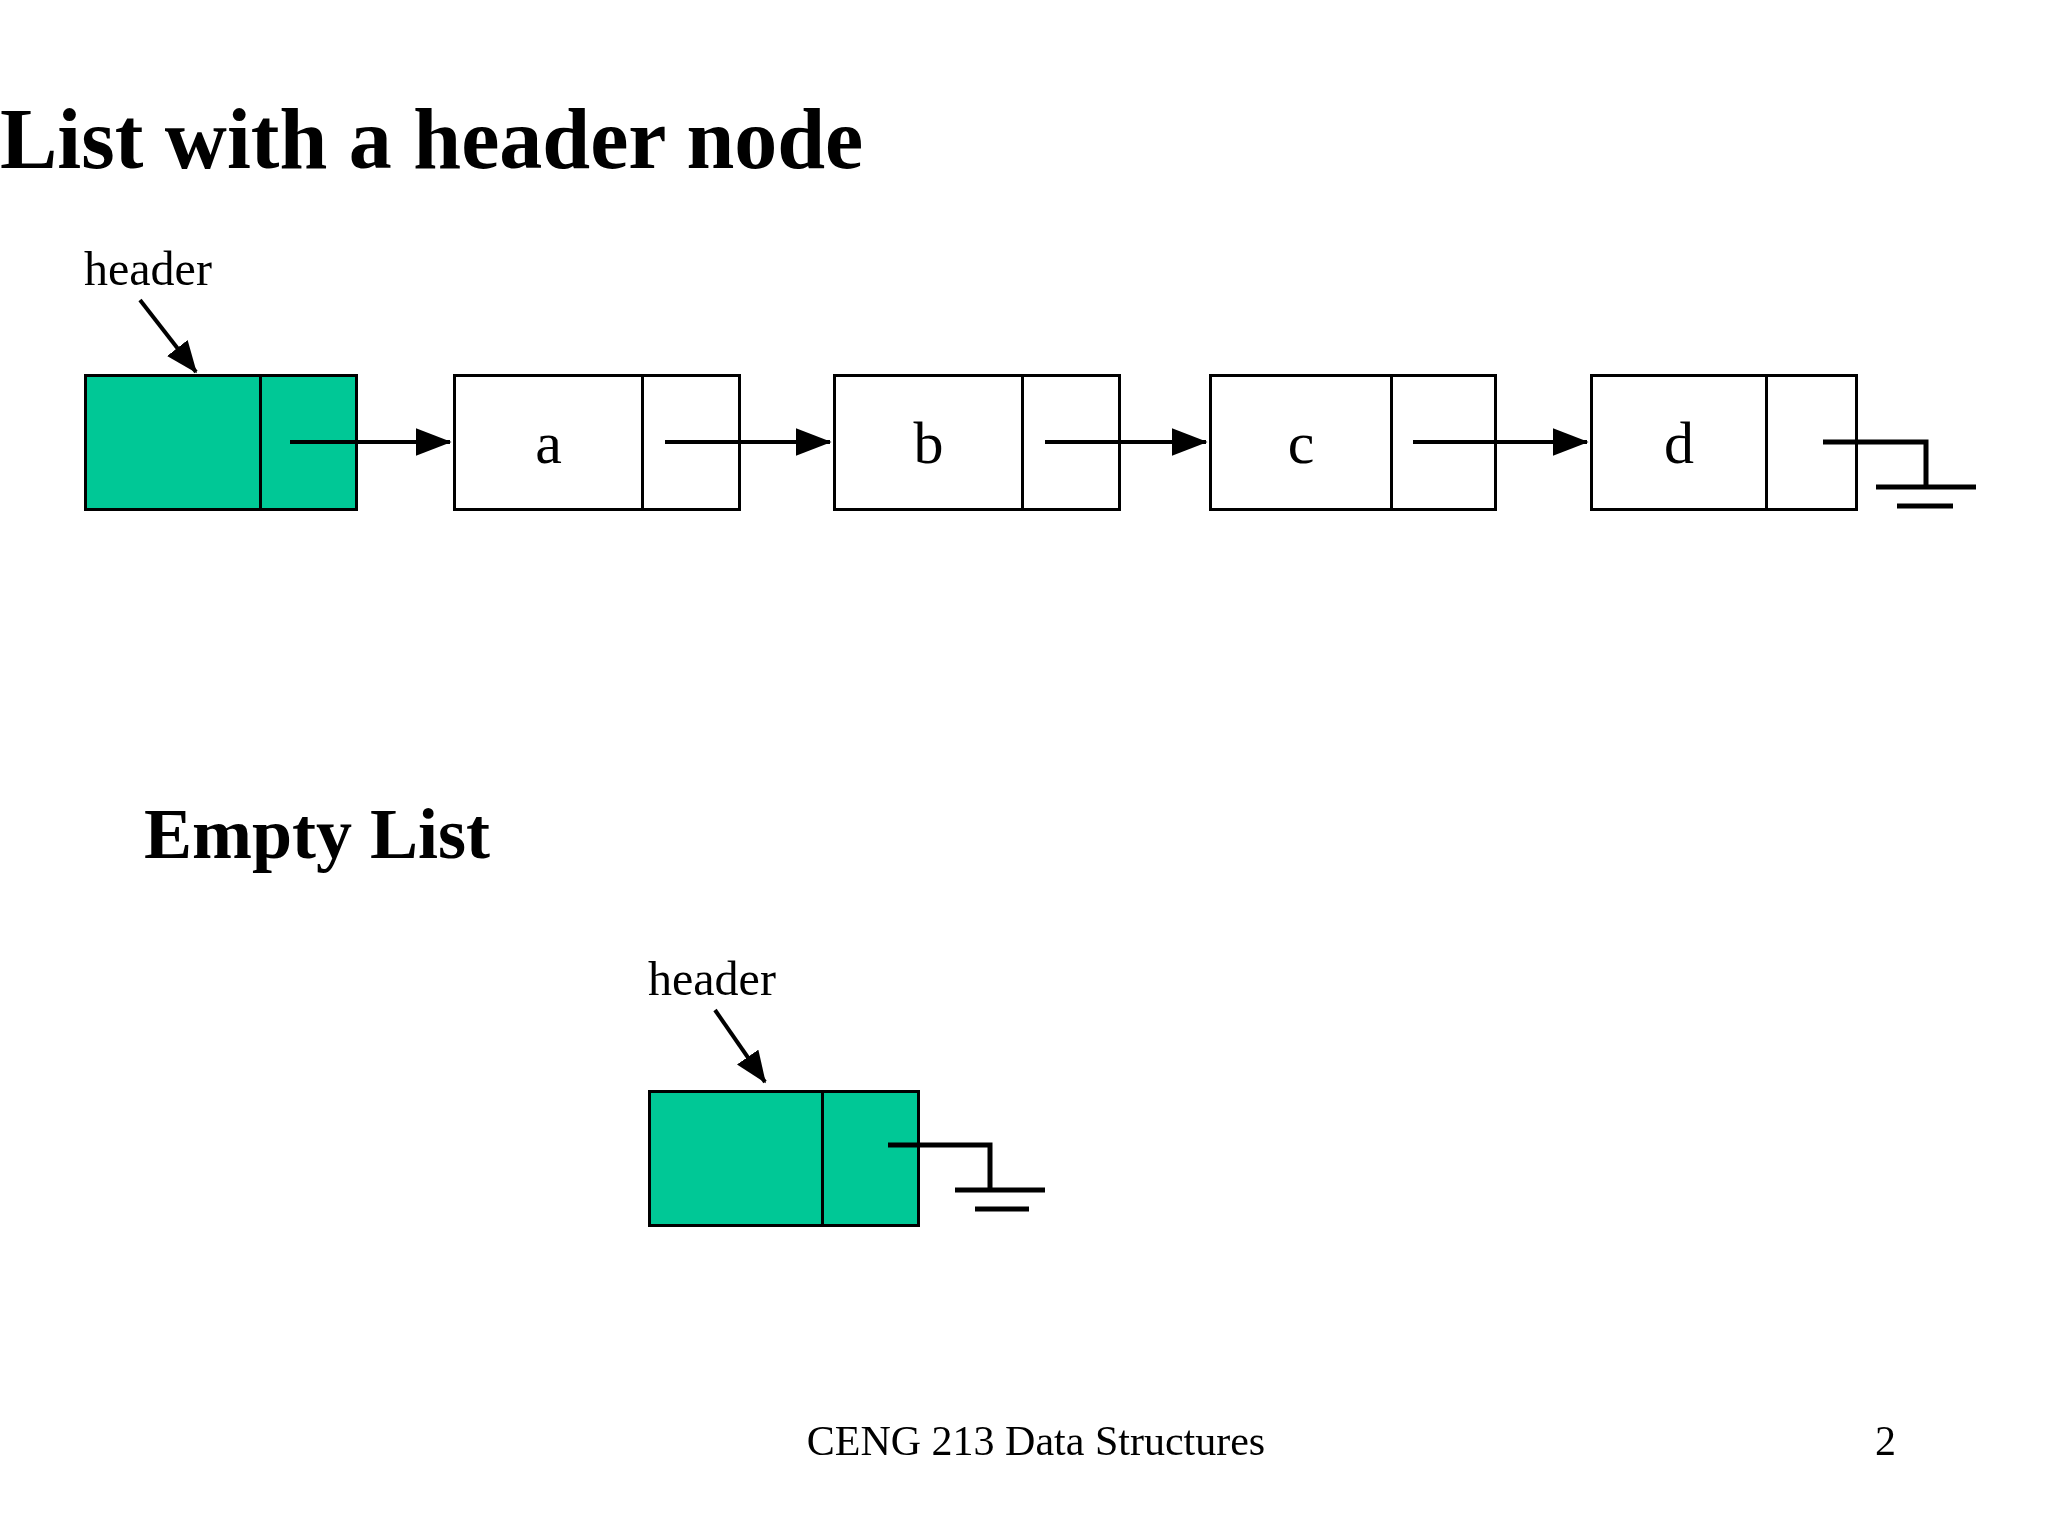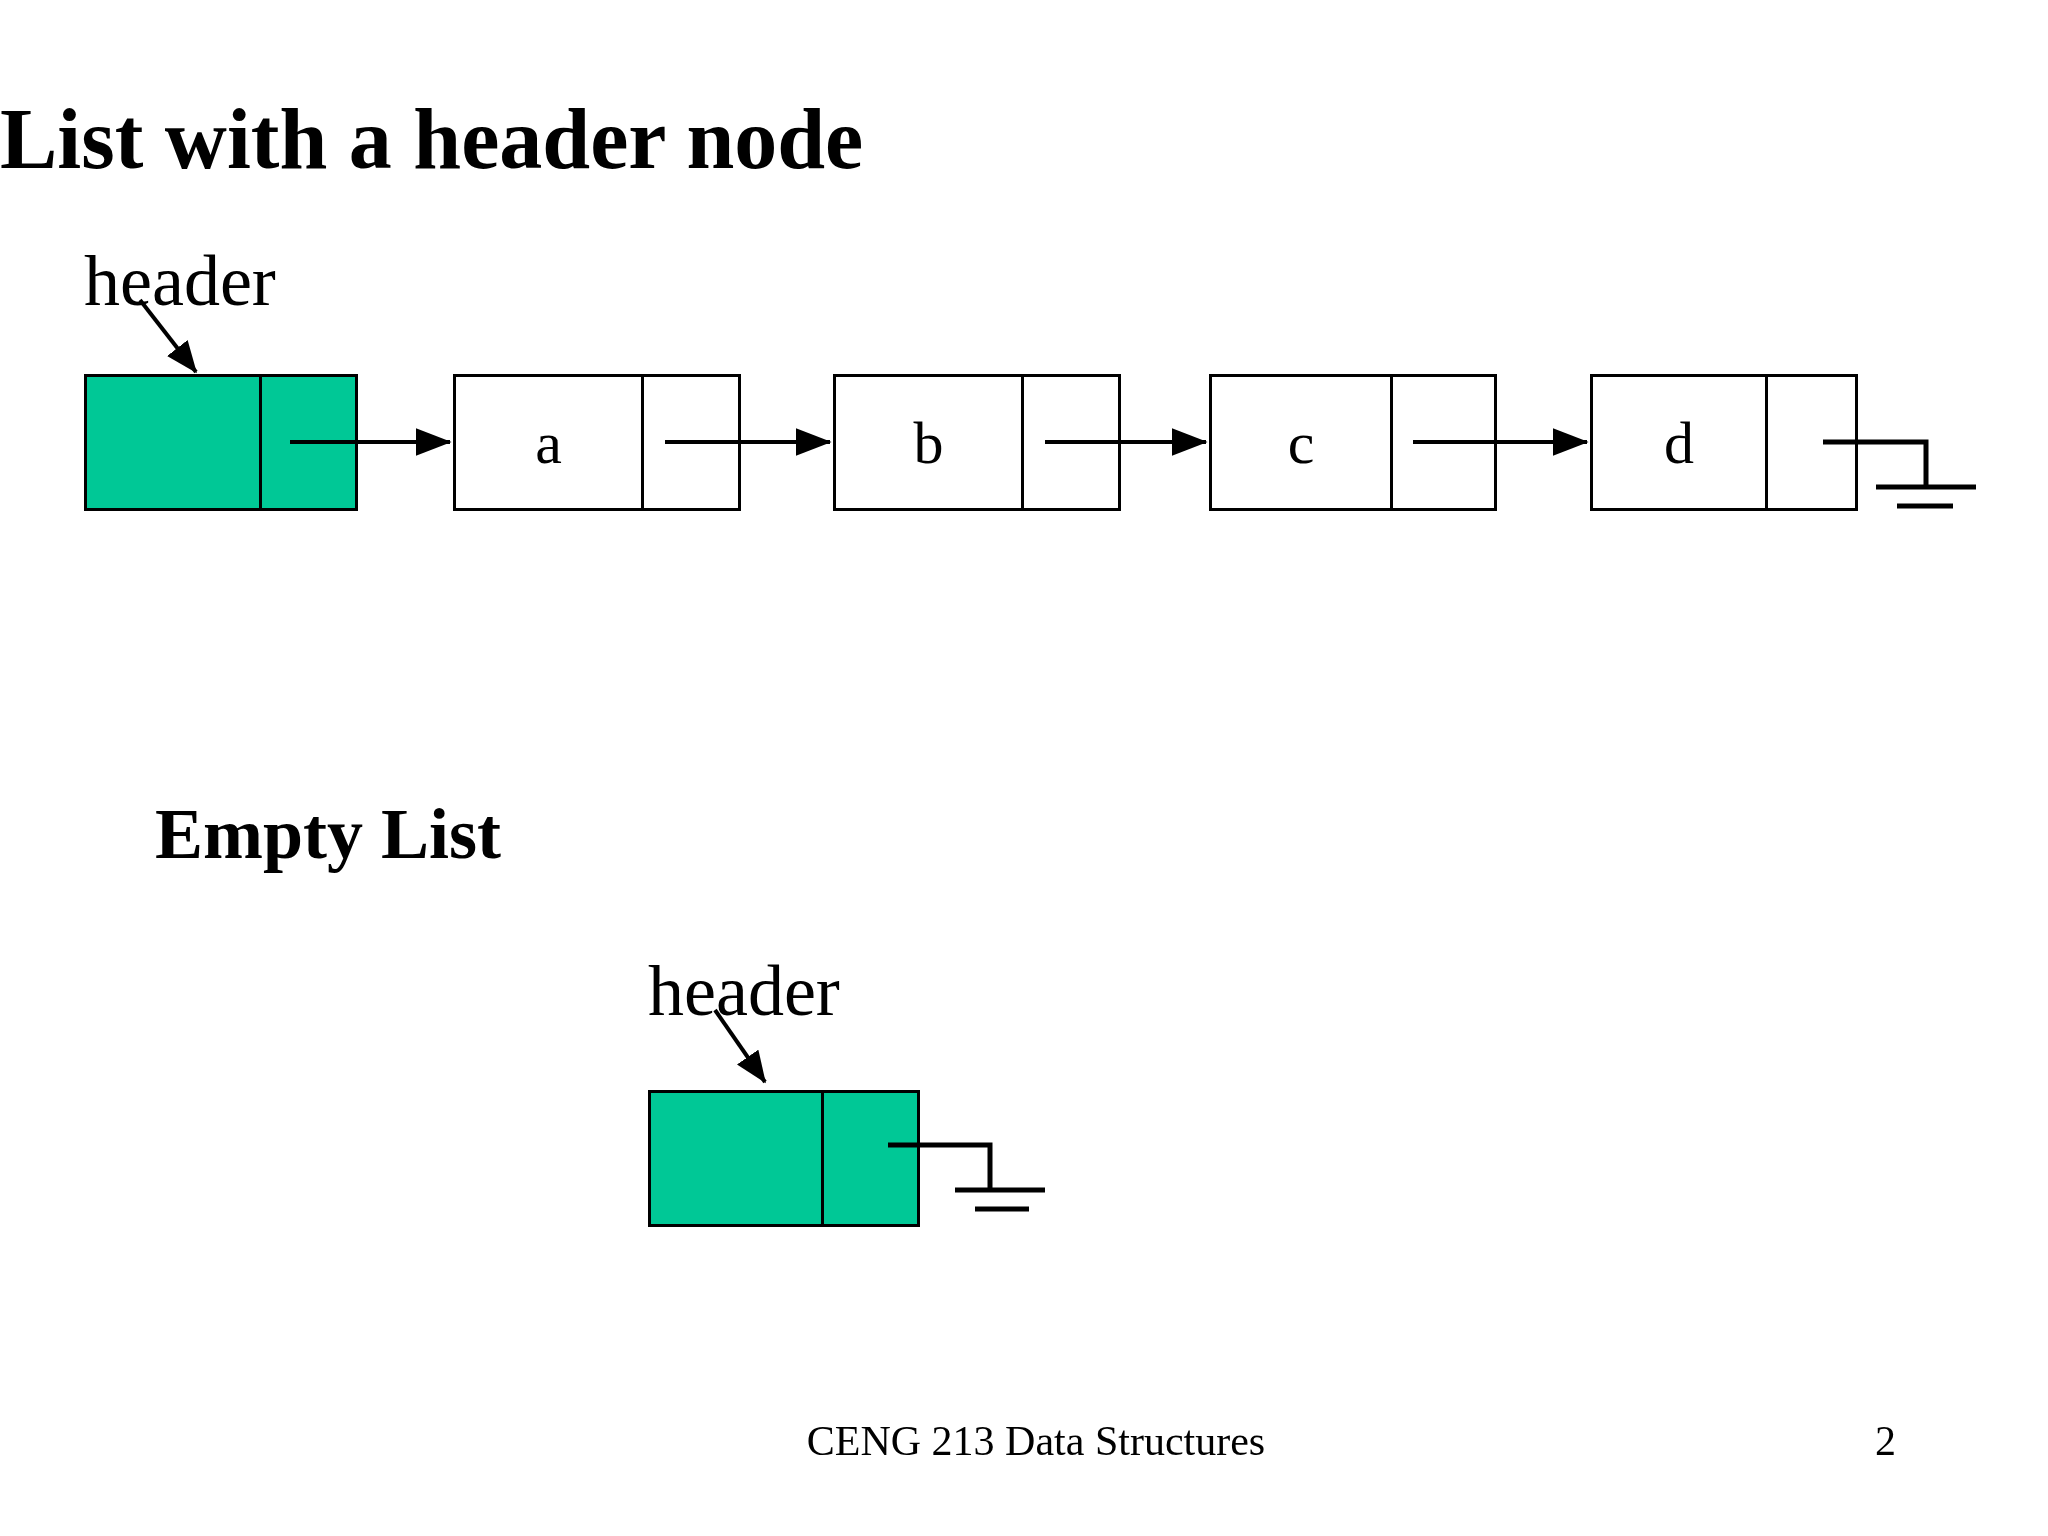--- a/index.html
+++ b/index.html
@@ -22,30 +22,30 @@
     top: 96px;
     width: 2048px;
     font-size: 86px;
     font-weight: bold;
     letter-spacing: 0px;
     line-height: 1;
     white-space: nowrap;
   }
   .section-heading {
     position: absolute;
-    left: 155px;
+    left: 144px;
     top: 795px;
     font-size: 72px;
     font-weight: bold;
     line-height: 1.1;
     white-space: nowrap;
   }
   .label-header {
     position: absolute;
-    font-size: 72px;
+    font-size: 48px;
     font-weight: normal;
     line-height: 1;
     white-space: nowrap;
   }
   #header-label-top { left: 84px; top: 245px; }
   #header-label-bottom { left: 648px; top: 955px; }
 
   
   .node {
     position: absolute;

